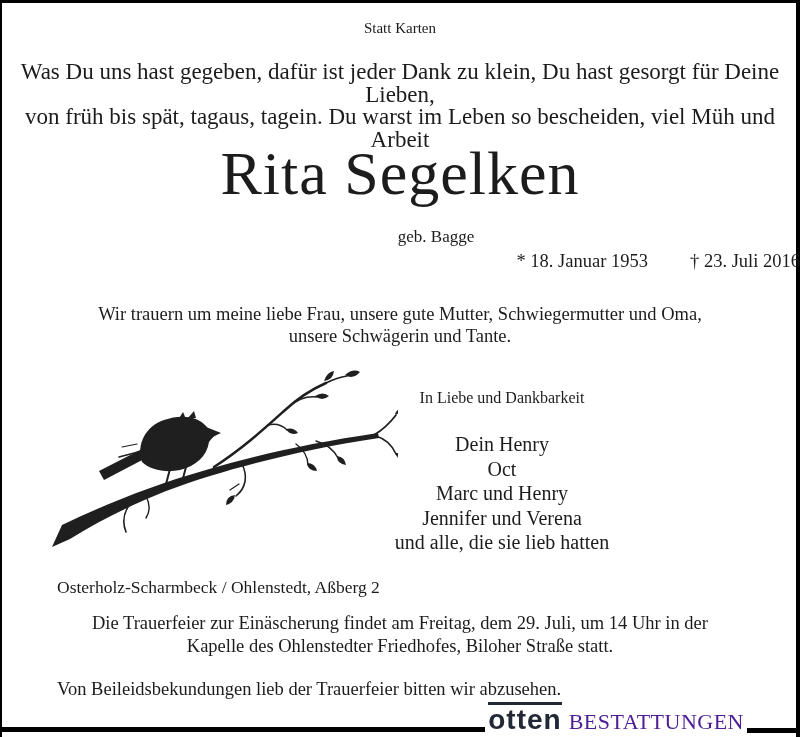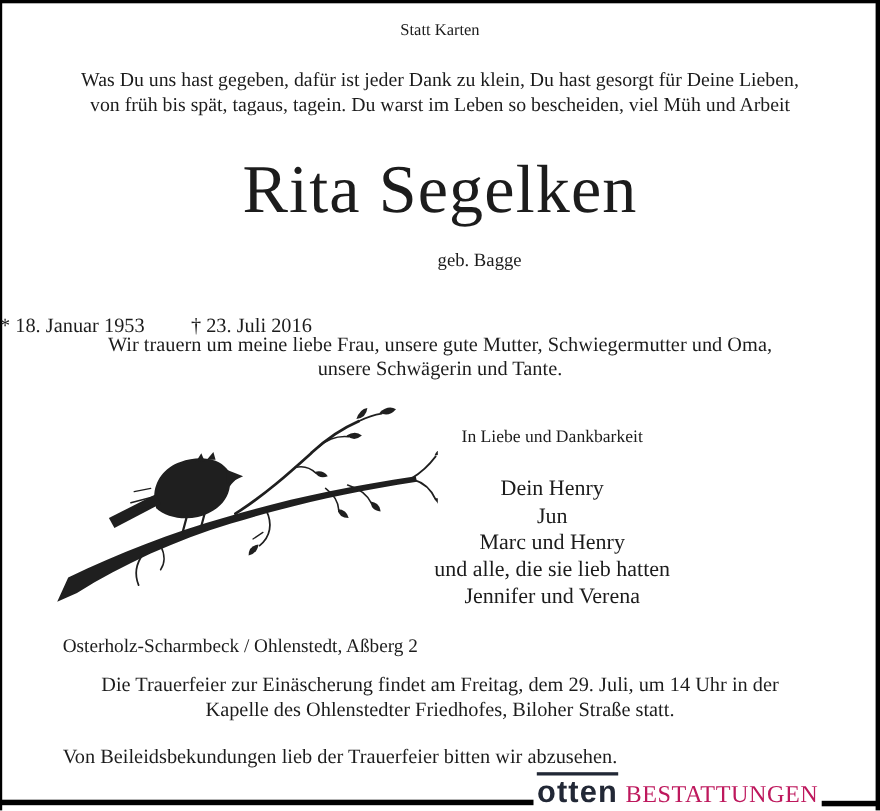--- a/index.html
+++ b/index.html
@@ -5,42 +5,42 @@
   html,body { margin:0; padding:0; background:#ffffff; }
   .page {
     position:relative; width:800px; height:737px; background:#ffffff;
     font-family:"Liberation Serif", serif; color:#1c1c1c; overflow:hidden;text-decoration:underline;
   }
   .frame {
     position:absolute; inset:0; pointer-events:none;
     border-top:3px solid #000; border-left:2px solid #000; border-right:4px solid #000;
   }
   .statt { position:absolute; top:20px; left:0; width:100%; text-align:center; font-size:15px; }
-  .verse { position:absolute; top:61px; left:0; width:100%; text-align:center; font-size:18px; line-height:22.5px; }
+  .verse { position:absolute; top:61px; left:0; width:100%; text-align:center; font-size:23px; line-height:22.5px; }
   .name  { position:absolute; top:138px; left:0; width:100%; text-align:center;
            font-size:62px; font-weight:400; margin:0; letter-spacing:1px; line-height:1.15; }
   .maiden { position:absolute; top:227px; left:0; width:100%; text-align:center; font-size:17px;padding-left:36px; }
-  .dates  { position:absolute; top:251px; left:0; width:100%; text-align:left; font-size:18.5px;margin-top:36px; }
+  .dates  { position:absolute; top:251px; left:0; width:100%; text-align:right; font-size:18.5px; }
   .dates .birth { margin-right:42px; }
   .mourning { position:absolute; top:303px; left:0; width:100%; text-align:center; font-size:18.5px; line-height:22px; }
   svg.bird { position:absolute; left:46px; top:364px; }
   .dedication { position:absolute; left:352px; top:389px; width:300px; text-align:center; }
   .dedication .intro { font-size:16px; margin-bottom:25px; }
   .dedication .names { font-size:20px; line-height:24.5px; }
   .address { position:absolute; left:57px; top:577px; font-size:17.5px; }
   .service { position:absolute; top:612px; left:0; width:100%; text-align:center; font-size:18.5px; line-height:22.5px; }
   .condolence { position:absolute; left:57px; top:679px; font-size:18.5px; }
   .bar-left  { position:absolute; left:0; bottom:5px; height:5px; width:500px; background:#000; }
   .bar-right { position:absolute; right:0; bottom:4px; height:5px; width:57px; background:#000; }
   .logo { position:absolute; right:53px; bottom:2px; display:flex; align-items:baseline; background:#fff; padding:0 3px; }
   .logo-otten {
     font-family:"Liberation Sans", sans-serif; font-weight:bold; font-size:28px; line-height:1;
     color:#222836; border-top:3px solid #222836; letter-spacing:1px; padding-top:1px;
   }
-  .logo-suffix { font-size:22px; color:#be185d; margin-left:7px; letter-spacing:0.5px; }
+  .logo-suffix { font-size:22px; color:#4c1d95; margin-left:7px; letter-spacing:0.5px; }
 </style>
 </head>
 <body>
 
 <div class="page">
   <div class="frame"></div>
 
   <div class="statt">Statt Karten</div>
 
   <div class="verse">
@@ -103,24 +103,24 @@
     <path stroke="#1f1f1f" stroke-width="1.2" stroke-linecap="round" d="M 91,80 L 76,83"></path>
 
     <path stroke="#1f1f1f" stroke-width="2" stroke-linecap="round" d="M 124,105 L 120,120"></path>
     <path stroke="#1f1f1f" stroke-width="2" stroke-linecap="round" d="M 140,103 L 136,118"></path>
   </svg>
 
   <div class="dedication">
     <div class="intro">In Liebe und Dankbarkeit</div>
     <div class="names">
       <div>Dein Henry</div>
-      <div>Jun</div>
+      <div>Oct</div>
       <div>Marc und Henry</div>
+      <div>Jennifer und Verena</div>
       <div>und alle, die sie lieb hatten</div>
-      <div>Jennifer und Verena</div>
     </div>
   </div>
 
   <div class="address">Osterholz-Scharmbeck / Ohlenstedt, Aßberg 2</div>
 
   <div class="service">
     <div>Die Trauerfeier zur Einäscherung findet am Freitag, dem 29. Juli, um 14 Uhr in der</div>
     <div>Kapelle des Ohlenstedter Friedhofes, Biloher Straße statt.</div>
   </div>
 

